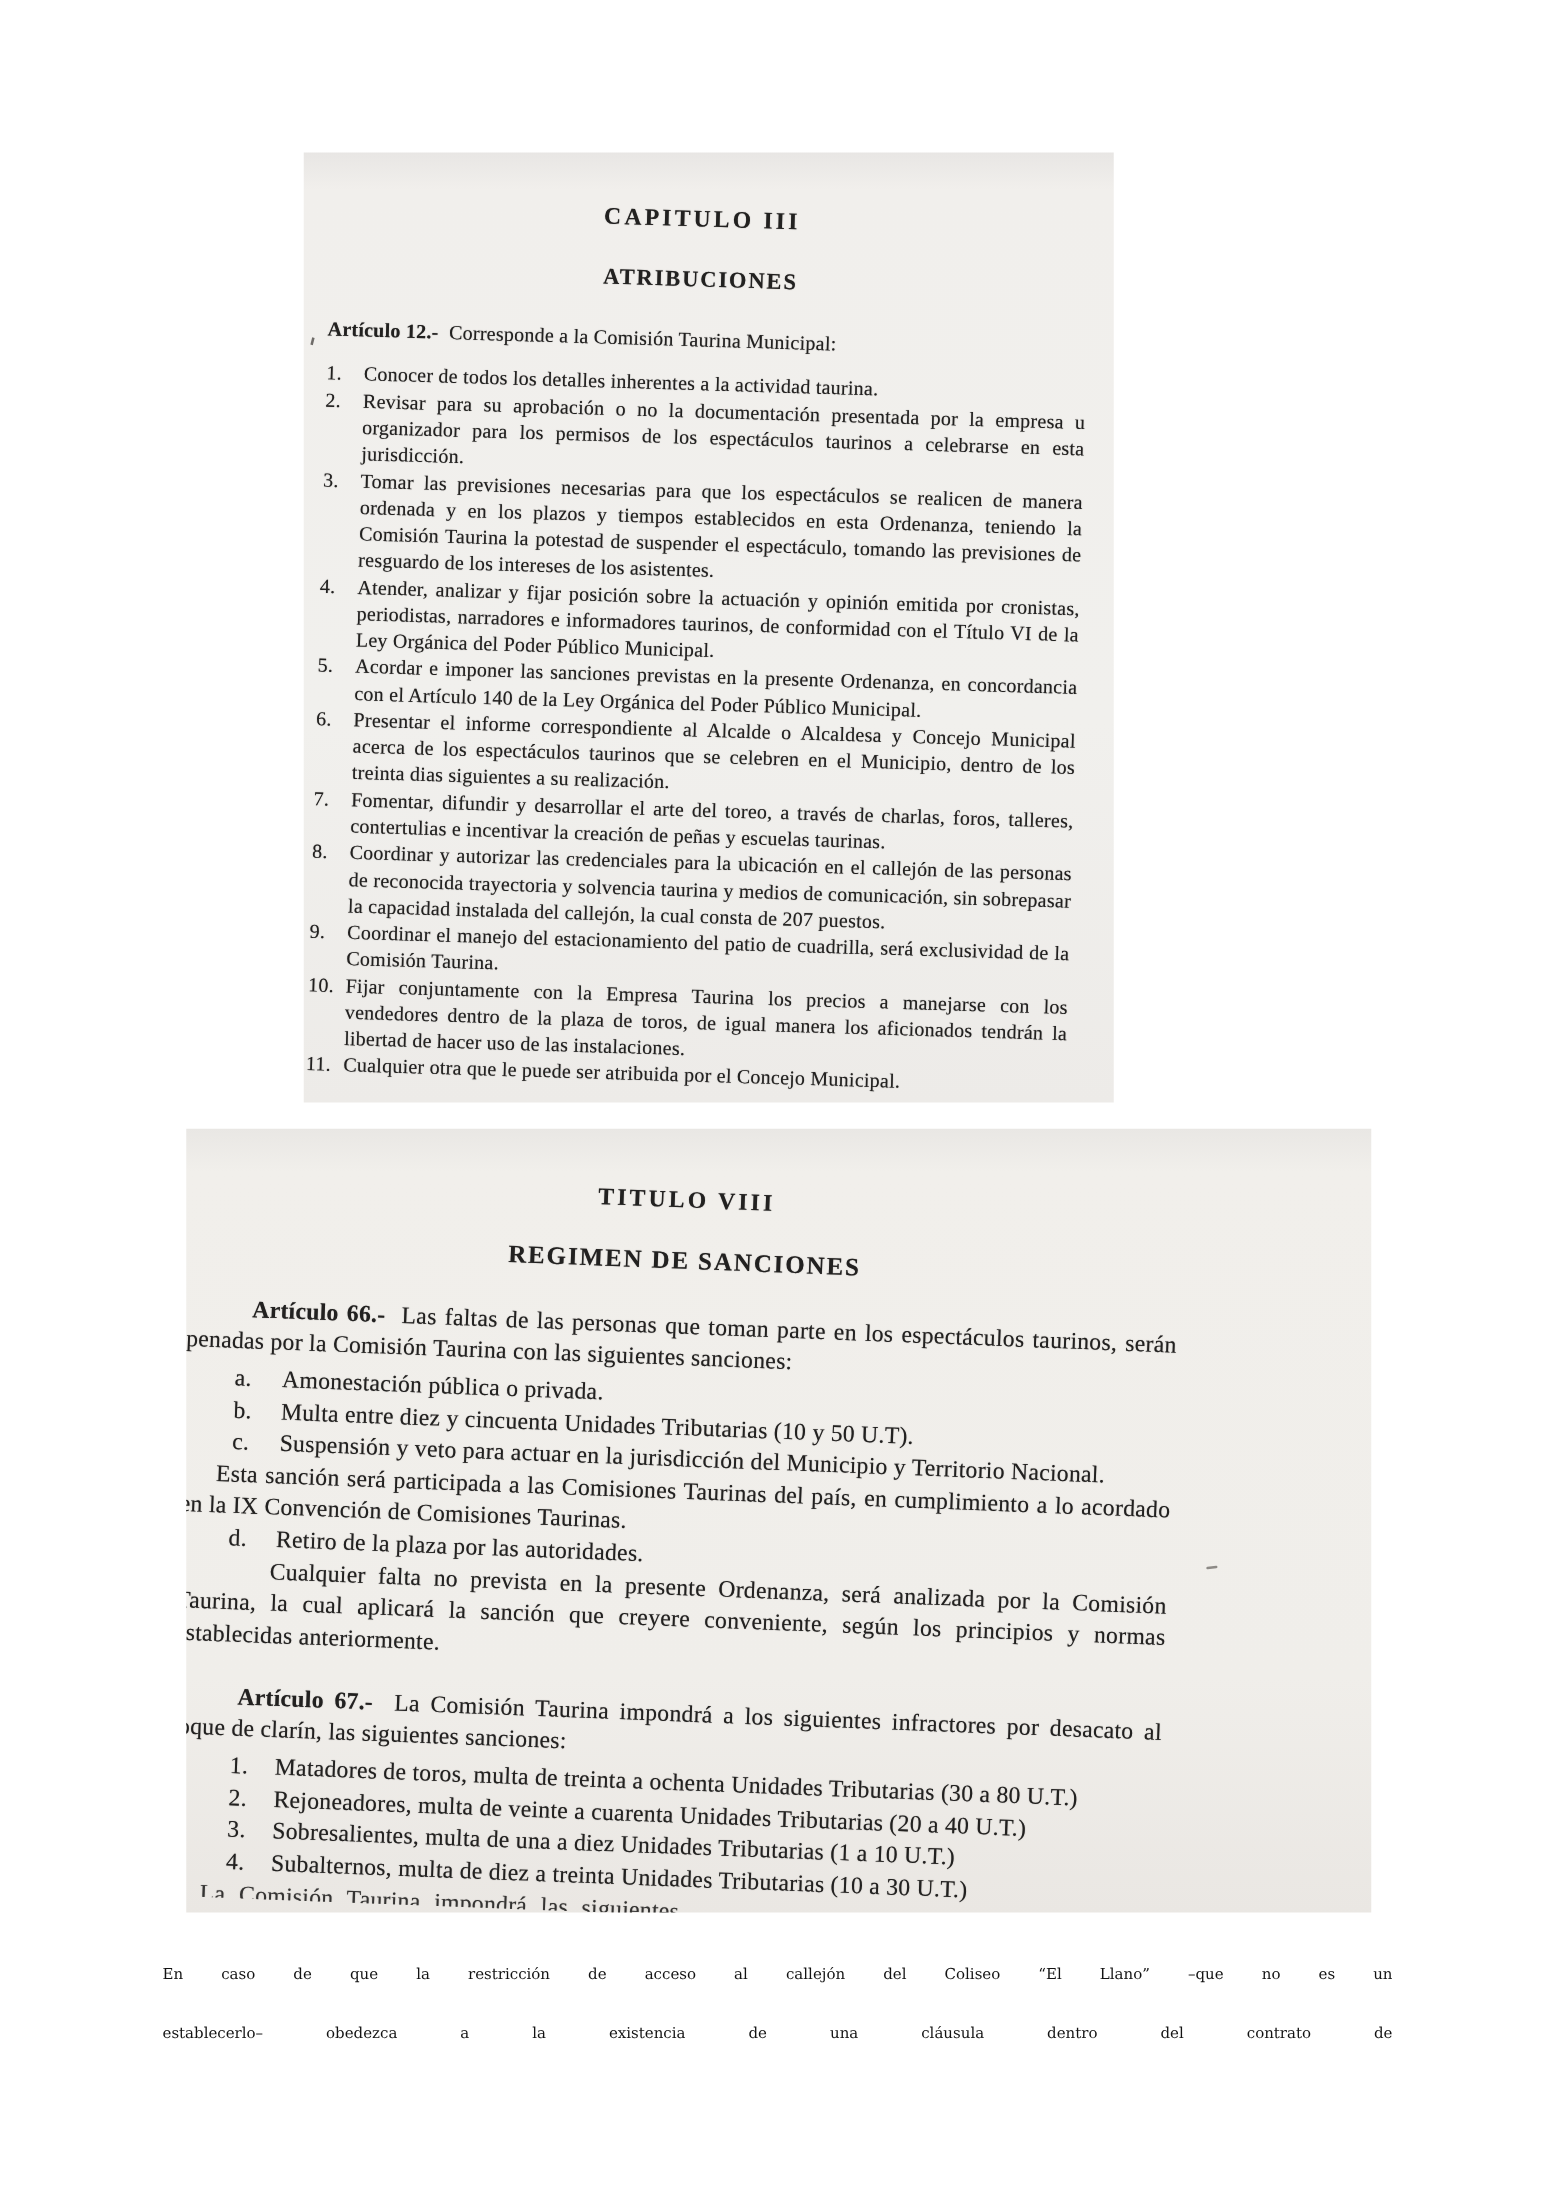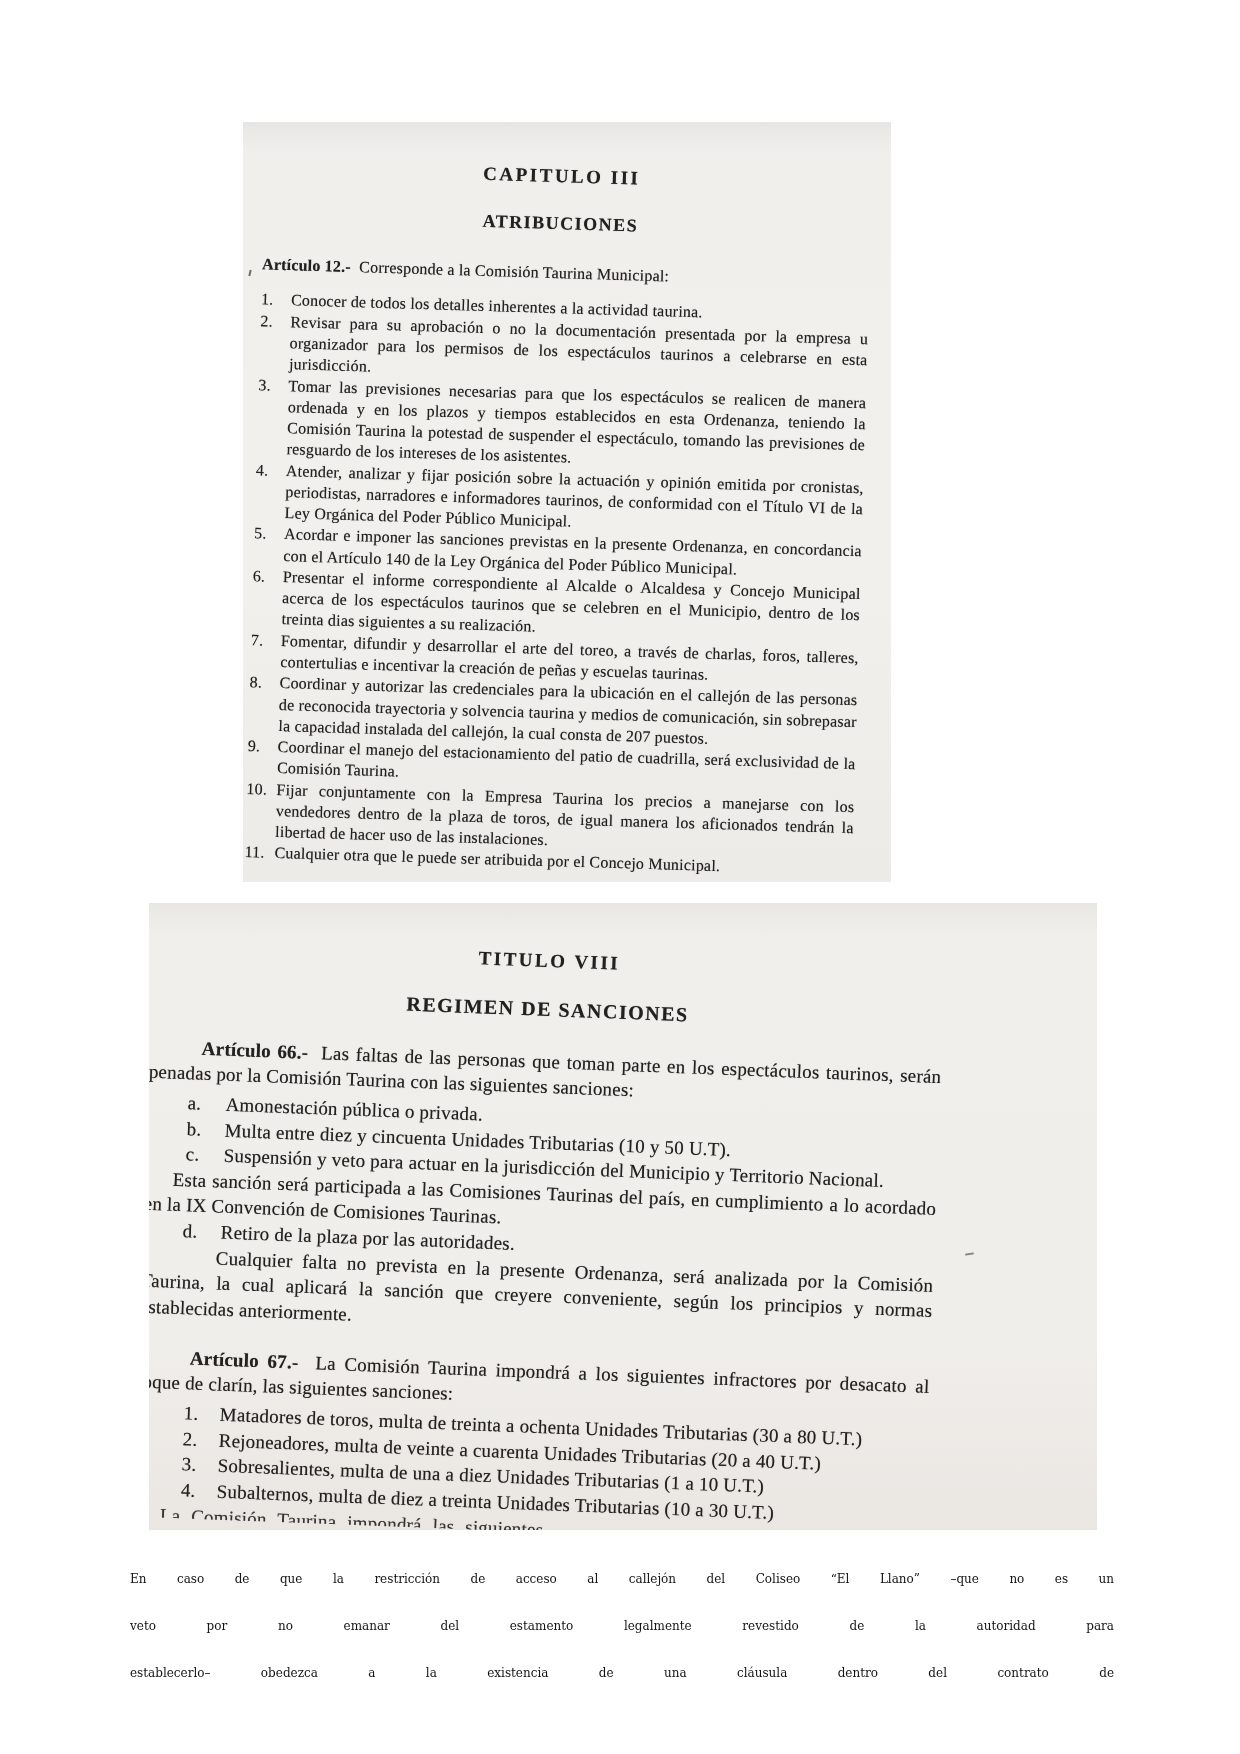--- a/index.html
+++ b/index.html
@@ -204,17 +204,16 @@
           <span class="num">4.</span>
           <span class="txt">Subalternos, multa  de  diez a treinta Unidades Tributarias (10 a 30 U.T.)</span>
         </div>
 
       <div class="cutline">La  Comisión  Taurina  impondrá   las   siguientes</div>
     </div>
   </section>
 
   <div class="typed">
     <span class="tline">En caso de que la restricción de acceso al callejón del Coliseo “El Llano” –que no es un</span>
-    <span class="tline">veto por no emanar del estamento legalmente revestido de la autoridad para</span>
     <span class="tline">establecerlo– obedezca a la existencia de una cláusula dentro del contrato de</span>
   </div>
 
 </div>
 
 </body></html>

